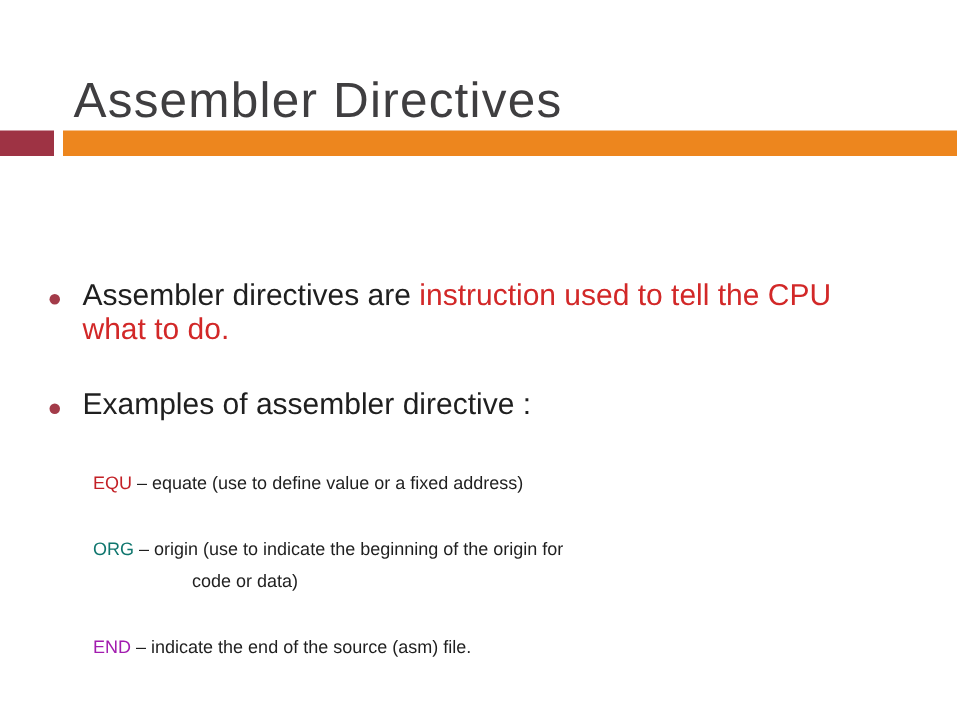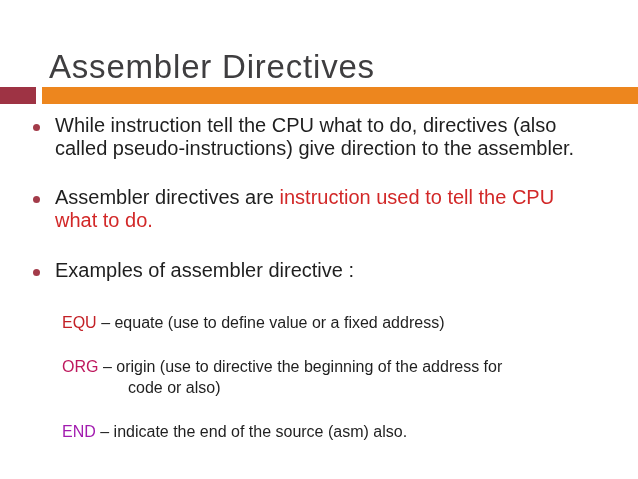--- a/index.html
+++ b/index.html
@@ -56,65 +56,61 @@
     margin: 0 0 0 27px;
     width: 545px;
     font-size: 20px;
     line-height: 22.5px;
     color: #1F1F1F;
   }
   .directive {
     position: absolute;
     left: 62px;
     width: 560px;
-    font-size: 16px;
+    font-size: 12px;
     line-height: 21px;
     color: #1F1F1F;
   }
   .dline2 {
     margin-left: 66px;
   }
 </style>
 </head>
 <body>
 
 <div class="slide">
 
   <h1 class="slide-title" style="color: rgb(63, 62, 64);">Assembler Directives</h1>
 
   <div class="bar-maroon" style="background-color: rgb(158, 51, 68);"></div>
 
   <div class="bar-orange" style="background-color: rgb(237, 134, 30);"></div>
 
-  <div class="bullet" style="top:114px">
-    <span class="dot" style="background-color: rgb(163, 59, 73);"></span>
-    <p class="btext"><span>While instruction tell the CPU what to do, directives (also called pseudo-instructions) give direction to the assembler.</span><span style="color: rgb(210, 40, 40);"></span></p>
-  </div>
 
   <div class="bullet" style="top:259px">
     <span class="dot" style="background-color: rgb(163, 59, 73);"></span>
     <p class="btext"><span>Examples of assembler directive :</span><span style="color: rgb(210, 40, 40);"></span></p>
   </div>
 
   <div class="bullet" style="top:186px">
     <span class="dot" style="background-color: rgb(163, 59, 73);"></span>
     <p class="btext"><span>Assembler directives are </span><span style="color: rgb(210, 40, 40);">instruction used to tell the CPU what to do.</span></p>
   </div>
 
   <div class="directive" style="top:312px">
     <span class="kw" style="color: rgb(195, 32, 38);">EQU</span>
     <span class="dtext">– equate (use to define value or a fixed address)</span>
     <div class="dline2"></div>
   </div>
 
   <div class="directive" style="top:356px">
-    <span class="kw" style="color: #be185d;">ORG</span>
-    <span class="dtext">– origin (use to directive the beginning of the address for</span>
-    <div class="dline2">code or also)</div>
+    <span class="kw" style="color: #0f766e;">ORG</span>
+    <span class="dtext">– origin (use to indicate the beginning of the origin for</span>
+    <div class="dline2">code or data)</div>
   </div>
 
   <div class="directive" style="top:421px">
     <span class="kw" style="color: #a21caf;">END</span>
-    <span class="dtext">– indicate the end of the source (asm) also.</span>
+    <span class="dtext">– indicate the end of the source (asm) file.</span>
     <div class="dline2"></div>
   </div>
 
 </div>
 
 </body></html>

